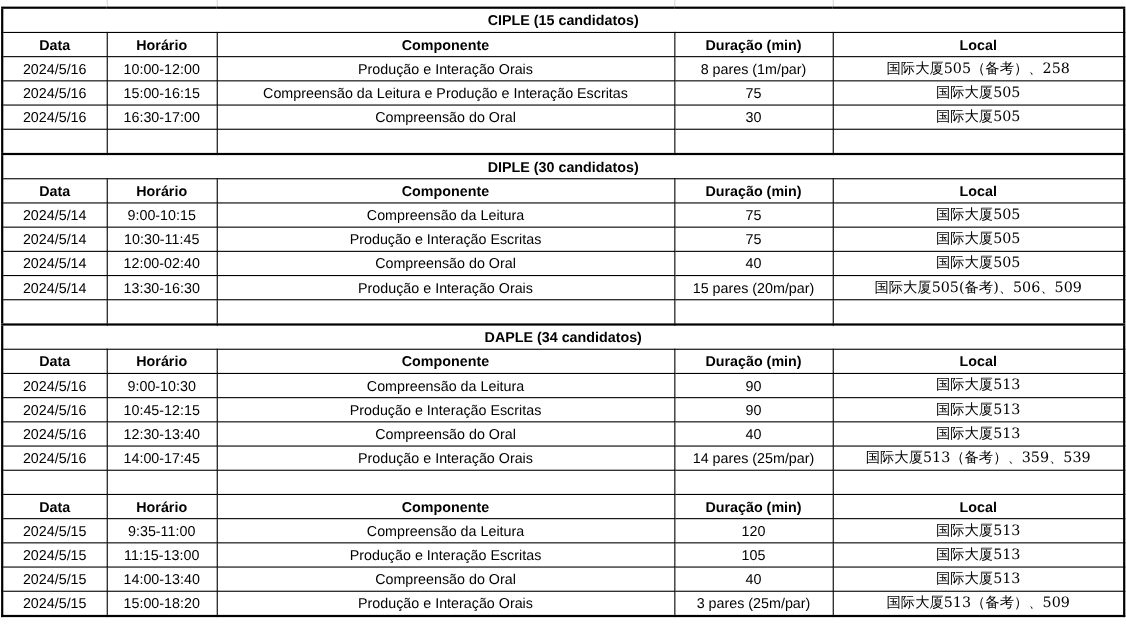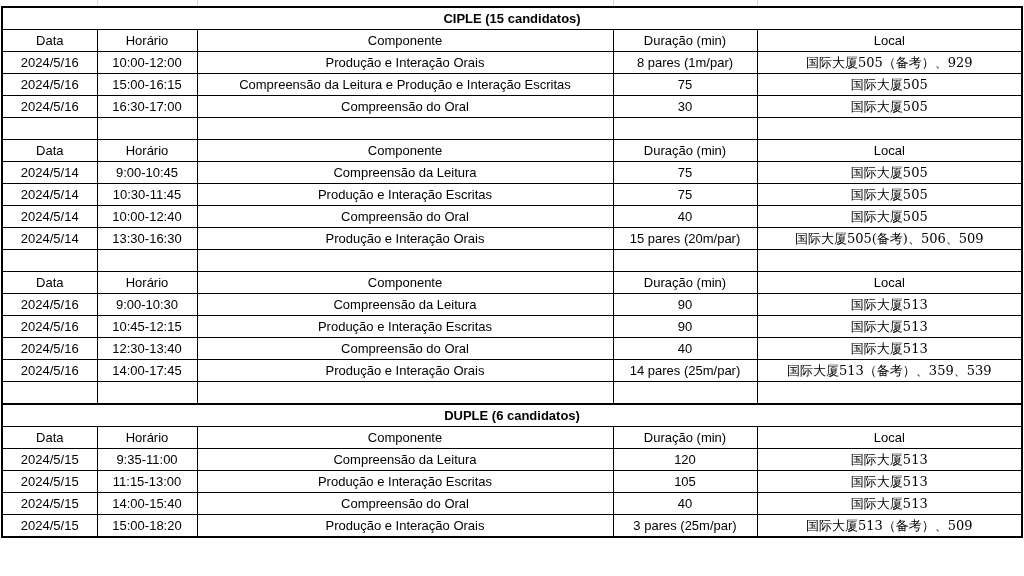--- a/index.html
+++ b/index.html
@@ -51,21 +51,21 @@
     font-size: 13px;
     line-height: 21px;
     white-space: nowrap;
     overflow: hidden;
   }
   tr.section-title td {
     font-weight: bold;
     border-top: 2px solid #000000;
   }
   tr.col-header td {
-    font-weight: normal;
+    font-weight: bold;
     text-align: center;
   }
   td.local {
     font-family: "DejaVu Serif", "Liberation Serif", serif;
     font-size: 14px;
   }
 </style>
 </head>
 <body>
 
@@ -95,21 +95,21 @@
           <td>Horário</td>
           <td>Componente</td>
           <td>Duração (min)</td>
           <td>Local</td>
         </tr>
         <tr class="data-row">
           <td>2024/5/16</td>
           <td>10:00-12:00</td>
           <td>Produção e Interação Orais</td>
           <td>8 pares (1m/par)</td>
-          <td class="local">国际大厦505（备考）、929</td>
+          <td class="local">国际大厦505（备考）、258</td>
         </tr>
         <tr class="data-row">
           <td>2024/5/16</td>
           <td>15:00-16:15</td>
           <td>Compreensão da Leitura e Produção e Interação Escritas</td>
           <td>75</td>
           <td class="local">国际大厦505</td>
         </tr>
         <tr class="data-row">
           <td>2024/5/16</td>
@@ -118,61 +118,67 @@
           <td>30</td>
           <td class="local">国际大厦505</td>
         </tr>
         <tr class="data-row">
           <td></td>
           <td></td>
           <td></td>
           <td></td>
           <td class="local"></td>
         </tr>
-        <tr class="col-header">
-          <td>Data</td>
-          <td>Horário</td>
-          <td>Componente</td>
-          <td>Duração (min)</td>
-          <td>Local</td>
-        </tr>
-        <tr class="data-row">
-          <td>2024/5/14</td>
-          <td>9:00-10:45</td>
+        <tr class="section-title">
+          <td colspan="5">DIPLE (30 candidatos)</td>
+        </tr>
+        <tr class="col-header">
+          <td>Data</td>
+          <td>Horário</td>
+          <td>Componente</td>
+          <td>Duração (min)</td>
+          <td>Local</td>
+        </tr>
+        <tr class="data-row">
+          <td>2024/5/14</td>
+          <td>9:00-10:15</td>
           <td>Compreensão da Leitura</td>
           <td>75</td>
           <td class="local">国际大厦505</td>
         </tr>
         <tr class="data-row">
           <td>2024/5/14</td>
           <td>10:30-11:45</td>
           <td>Produção e Interação Escritas</td>
           <td>75</td>
           <td class="local">国际大厦505</td>
         </tr>
         <tr class="data-row">
           <td>2024/5/14</td>
-          <td>10:00-12:40</td>
+          <td>12:00-02:40</td>
           <td>Compreensão do Oral</td>
           <td>40</td>
           <td class="local">国际大厦505</td>
         </tr>
         <tr class="data-row">
           <td>2024/5/14</td>
           <td>13:30-16:30</td>
           <td>Produção e Interação Orais</td>
           <td>15 pares (20m/par)</td>
           <td class="local">国际大厦505(备考)、506、509</td>
         </tr>
         <tr class="data-row">
           <td></td>
           <td></td>
           <td></td>
           <td></td>
           <td class="local"></td>
+        </tr>
+        <tr class="section-title">
+          <td colspan="5">DAPLE (34 candidatos)</td>
         </tr>
         <tr class="col-header">
           <td>Data</td>
           <td>Horário</td>
           <td>Componente</td>
           <td>Duração (min)</td>
           <td>Local</td>
         </tr>
         <tr class="data-row">
           <td>2024/5/16</td>
@@ -202,23 +208,20 @@
           <td>14 pares (25m/par)</td>
           <td class="local">国际大厦513（备考）、359、539</td>
         </tr>
         <tr class="data-row">
           <td></td>
           <td></td>
           <td></td>
           <td></td>
           <td class="local"></td>
         </tr>
-        <tr class="section-title">
-          <td colspan="5">DUPLE (6 candidatos)</td>
-        </tr>
         <tr class="col-header">
           <td>Data</td>
           <td>Horário</td>
           <td>Componente</td>
           <td>Duração (min)</td>
           <td>Local</td>
         </tr>
         <tr class="data-row">
           <td>2024/5/15</td>
           <td>9:35-11:00</td>
@@ -228,21 +231,21 @@
         </tr>
         <tr class="data-row">
           <td>2024/5/15</td>
           <td>11:15-13:00</td>
           <td>Produção e Interação Escritas</td>
           <td>105</td>
           <td class="local">国际大厦513</td>
         </tr>
         <tr class="data-row">
           <td>2024/5/15</td>
-          <td>14:00-15:40</td>
+          <td>14:00-13:40</td>
           <td>Compreensão do Oral</td>
           <td>40</td>
           <td class="local">国际大厦513</td>
         </tr>
         <tr class="data-row">
           <td>2024/5/15</td>
           <td>15:00-18:20</td>
           <td>Produção e Interação Orais</td>
           <td>3 pares (25m/par)</td>
           <td class="local">国际大厦513（备考）、509</td>

